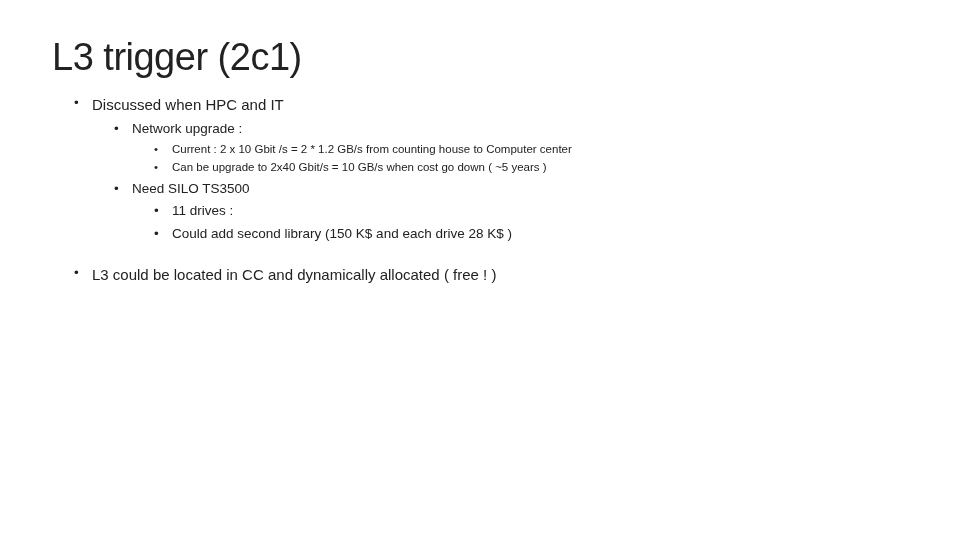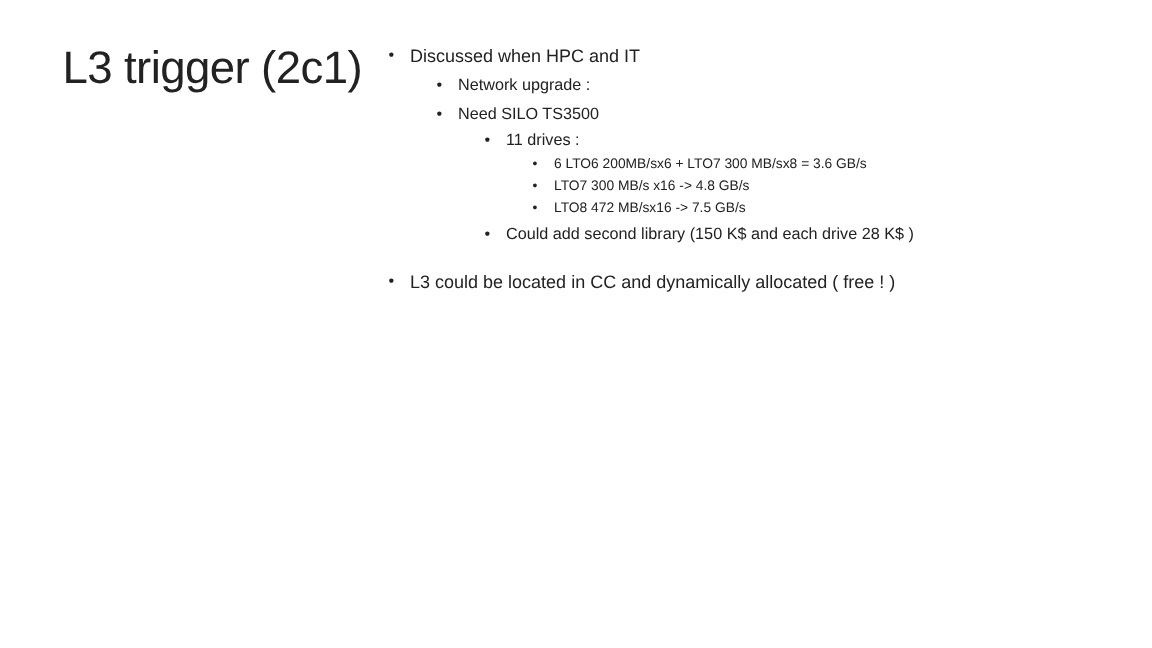--- a/index.html
+++ b/index.html
@@ -14,20 +14,21 @@
       background: #ffffff;
       font-family: 'Segoe UI', Arial, sans-serif;
       overflow: hidden;
     }
 
     .slide {
       width: 883px;
       height: 540px;
       padding: 36px 56px 30px 52px;
       display: flex;
+      flex-direction: column;
     }
 
     .slide-title {
       font-size: 38px;
       font-weight: 300;
       color: #222;
       margin-bottom: 14px;
       letter-spacing: -0.5px;
     }
 
@@ -103,39 +104,36 @@
   <div class="content">
     <ul class="level1 indent1">
 
       <li>
         <span class="font-large">Discussed when HPC and IT</span>
 
         <ul class="level2 indent1" style="margin-top:2px;">
 
           <li>
             <span>Network upgrade :</span>
+            <ul class="level3 indent1 font-small" style="margin-top:1px;">
+              <li>
+                <span>Current : 2 x 10 Gbit /s = 2 * 1.2 GB/s from counting house to Computer center</span>
+              </li>
+              <li>
+                <span>Can be upgrade to 2x40 Gbit/s = 10 GB/s when cost go down ( ~5 years )</span>
+              </li>
+            </ul>
           </li>
 
           <li style="margin-top:3px;">
             <span>Need SILO TS3500</span>
             <ul class="level3 indent1" style="margin-top:1px;">
 
               <li>
                 <span>11 drives :</span>
-                <ul class="level3 indent1 font-small" style="margin-top:1px;">
-                  <li>
-                    <span>6 LTO6  200MB/sx6 + LTO7 300 MB/sx8 = 3.6 GB/s</span>
-                  </li>
-                  <li>
-                    <span>LTO7 300 MB/s x16 -&gt; 4.8 GB/s</span>
-                  </li>
-                  <li>
-                    <span>LTO8  472 MB/sx16 -&gt; 7.5 GB/s</span>
-                  </li>
-                </ul>
               </li>
 
               <li style="margin-top:2px;">
                 <span>Could add second library  (150 K$ and each drive 28 K$ )</span>
               </li>
             </ul>
           </li>
         </ul>
       </li>
 

